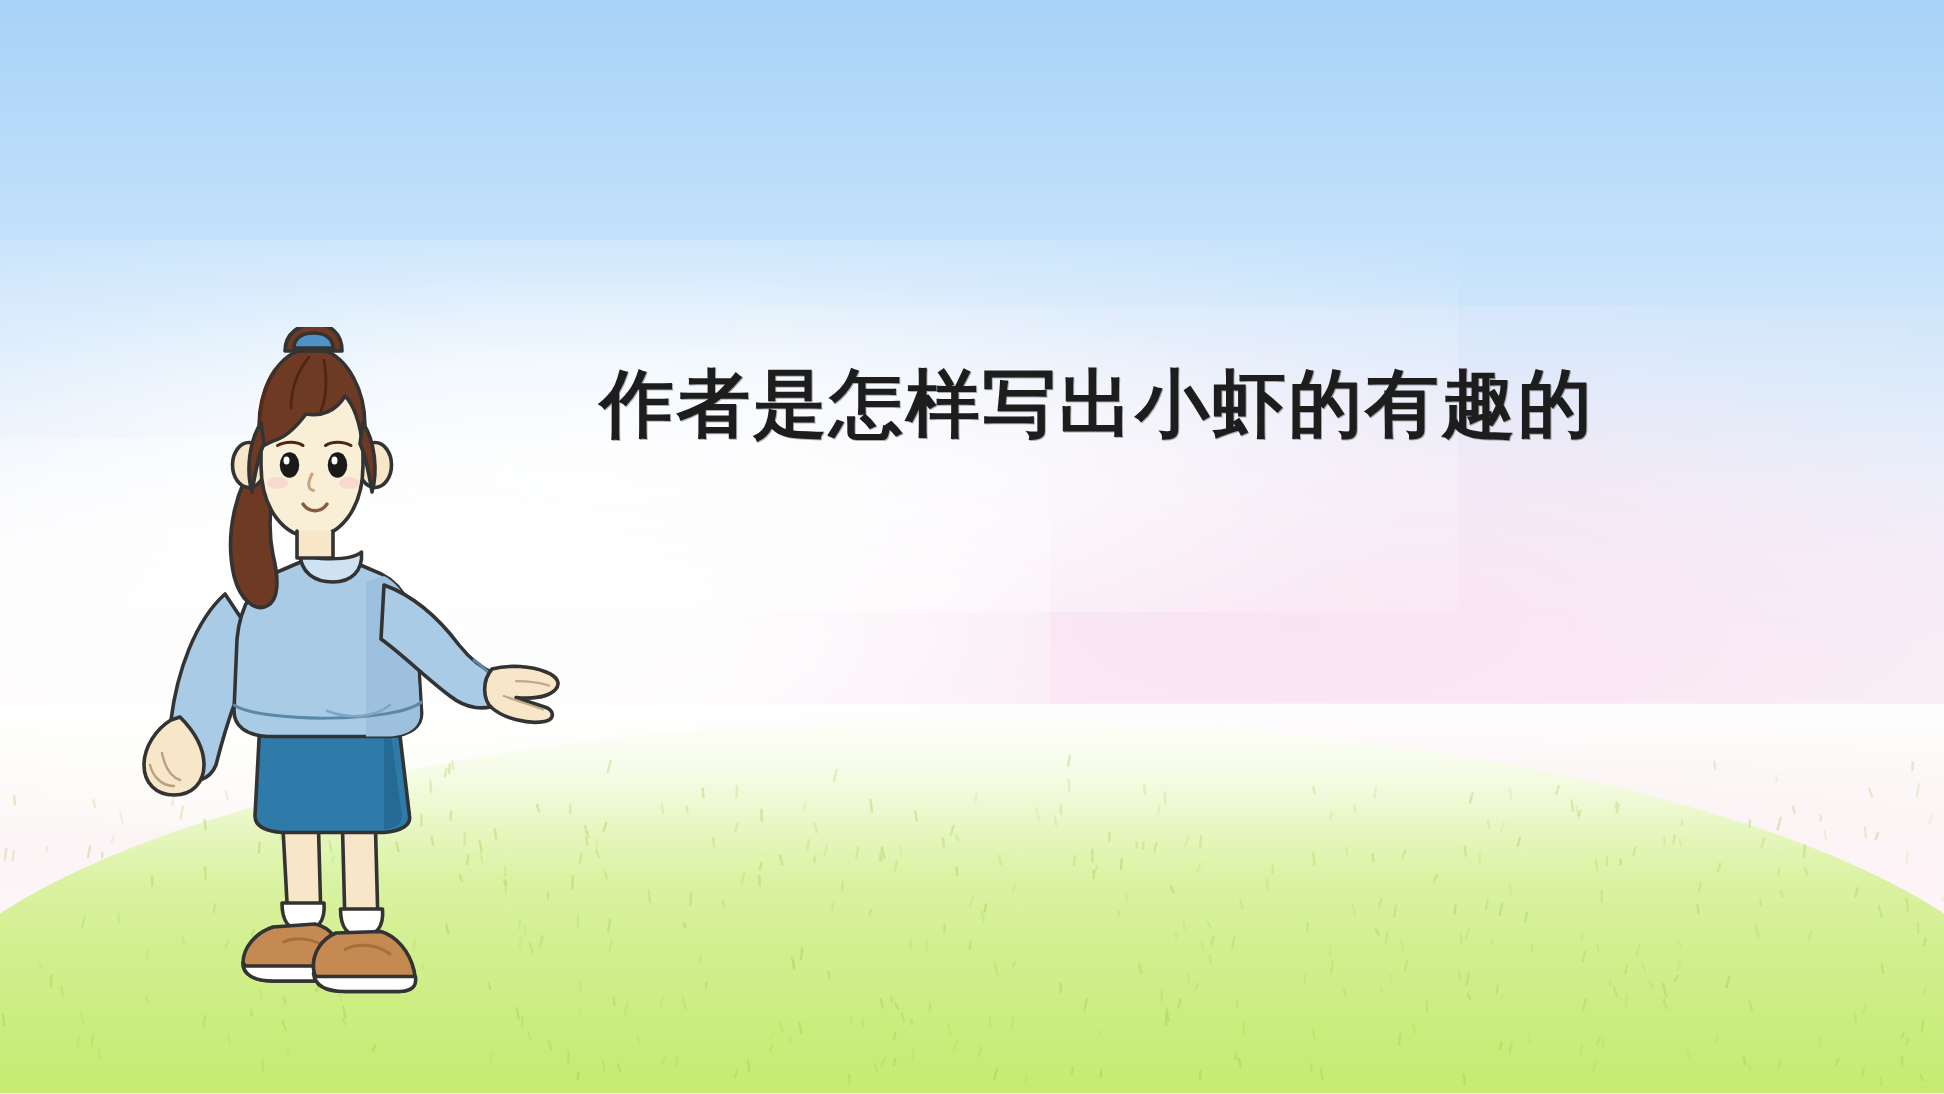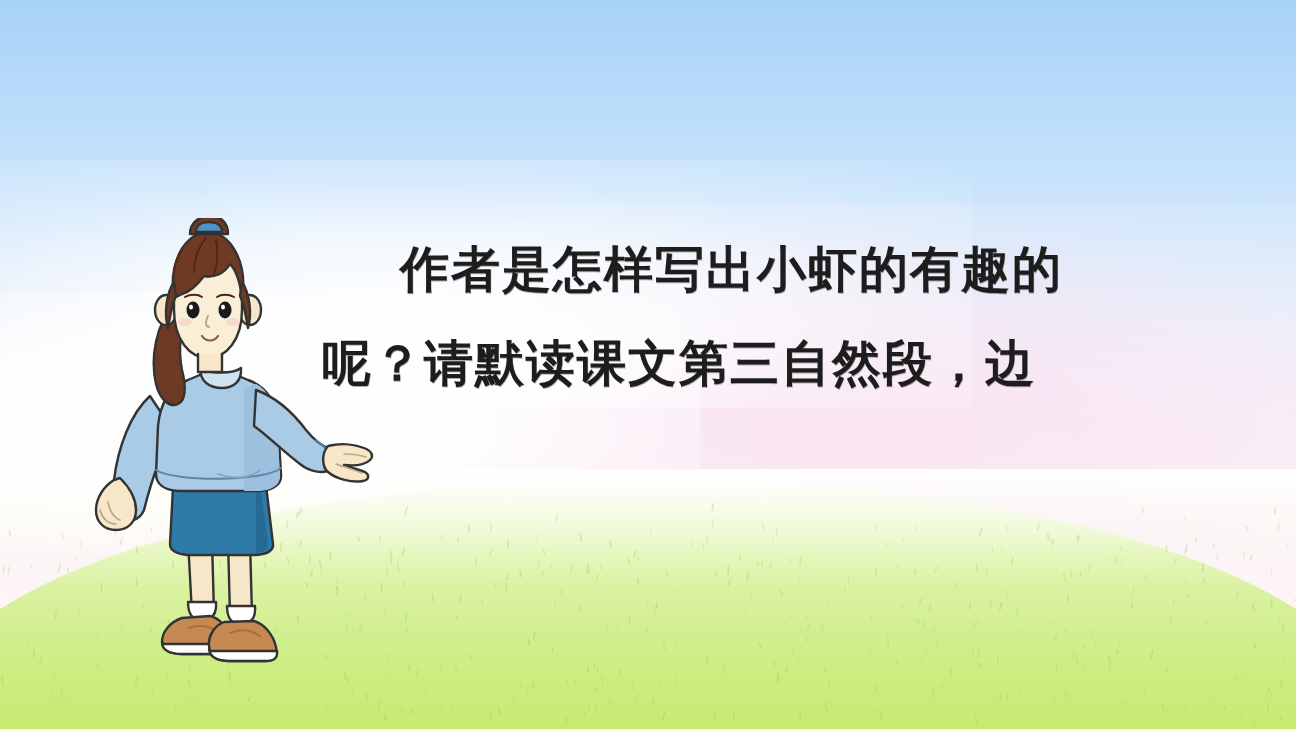--- a/index.html
+++ b/index.html
@@ -661,16 +661,15 @@
 
         <path d="M124 118 C 128 124, 136 124, 140 118" fill="none" stroke="#8a5a40" stroke-width="2.2"></path>
 
         <path d="M120 136 L 120 154 L 144 154 L 144 136" fill="#f7e6c8"></path>
       </g>
     </svg>
   </div>
 
   <div class="text-block">
     <div class="text-line indent">作者是怎样写出小虾的有趣的</div>
-    <div class="text-line">呢？请默读课文第三自然段，边</div>
   </div>
 
 </div>
 
 </body></html>

